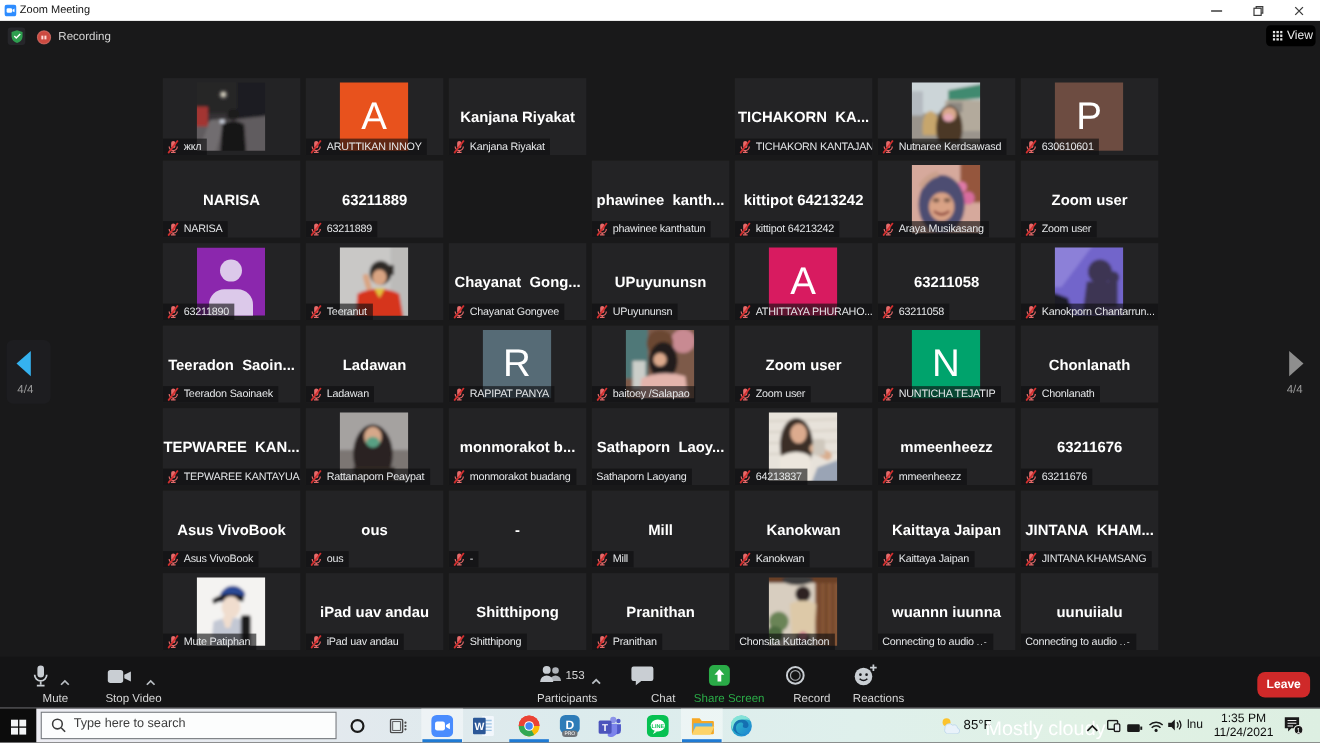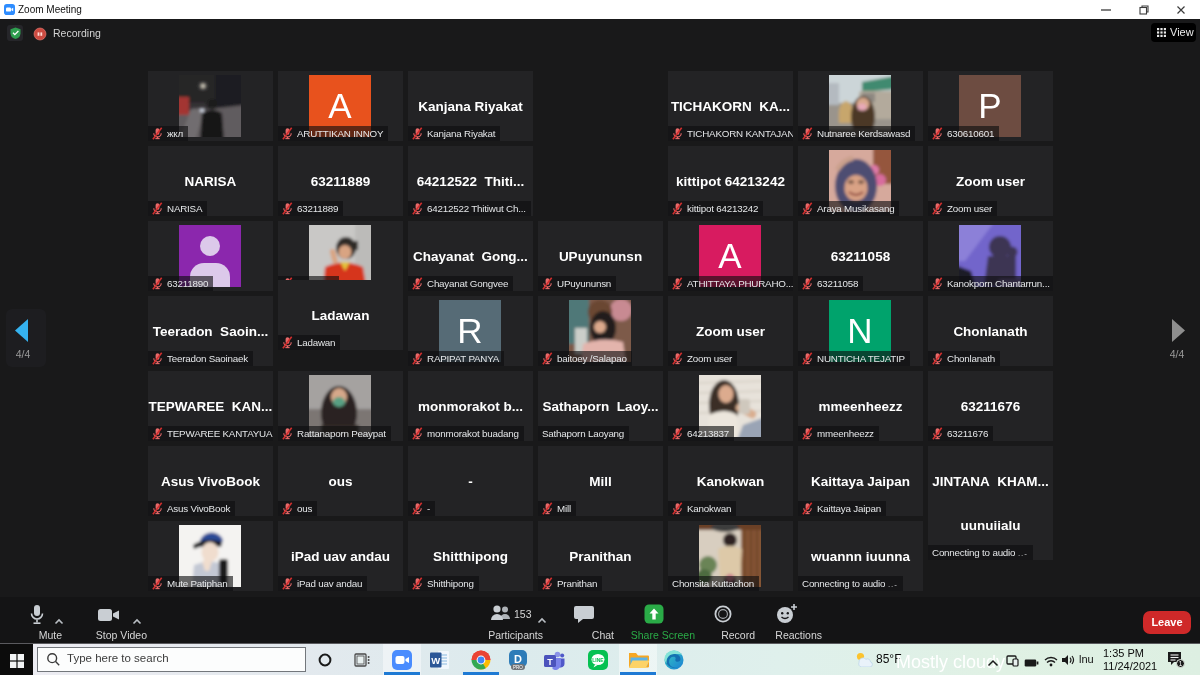--- a/index.html
+++ b/index.html
@@ -221,31 +221,31 @@
         <svg class="mi" width="11" height="13" viewBox="0 0 11 13">
           <rect x="3.6" y="1.2" width="3.8" height="6.6" rx="1.9" fill="#e66a6a"></rect>
           <path d="M1.8 6.2 a3.7 3.7 0 0 0 7.4 0" fill="none" stroke="#e66a6a" stroke-width="1.1"></path>
           <line x1="5.5" y1="9.9" x2="5.5" y2="11.4" stroke="#e66a6a" stroke-width="1.1"></line>
           <line x1="3.4" y1="11.6" x2="7.6" y2="11.6" stroke="#e66a6a" stroke-width="1.1"></line>
           <line x1="0.9" y1="12.2" x2="9.7" y2="0.8" stroke="#d22f2f" stroke-width="1.6"></line>
         </svg>
         <span class="lt">63211889</span>
       </div>
     </div>
-<div class="tile" style="left:408px;top:146px">
-      <div class="nm">64212522&nbsp;&nbsp;Thiti...</div>
-      <div class="lb">
-        <svg class="mi" width="11" height="13" viewBox="0 0 11 13">
-          <rect x="3.6" y="1.2" width="3.8" height="6.6" rx="1.9" fill="#e66a6a"></rect>
-          <path d="M1.8 6.2 a3.7 3.7 0 0 0 7.4 0" fill="none" stroke="#e66a6a" stroke-width="1.1"></path>
-          <line x1="5.5" y1="9.9" x2="5.5" y2="11.4" stroke="#e66a6a" stroke-width="1.1"></line>
-          <line x1="3.4" y1="11.6" x2="7.6" y2="11.6" stroke="#e66a6a" stroke-width="1.1"></line>
-          <line x1="0.9" y1="12.2" x2="9.7" y2="0.8" stroke="#d22f2f" stroke-width="1.6"></line>
-        </svg>
-        <span class="lt">64212522 Thitiwut Ch...</span>
+<div class="tile" style="left:538px;top:146px">
+      <div class="nm">phawinee&nbsp;&nbsp;kanth...</div>
+      <div class="lb">
+        <svg class="mi" width="11" height="13" viewBox="0 0 11 13">
+          <rect x="3.6" y="1.2" width="3.8" height="6.6" rx="1.9" fill="#e66a6a"></rect>
+          <path d="M1.8 6.2 a3.7 3.7 0 0 0 7.4 0" fill="none" stroke="#e66a6a" stroke-width="1.1"></path>
+          <line x1="5.5" y1="9.9" x2="5.5" y2="11.4" stroke="#e66a6a" stroke-width="1.1"></line>
+          <line x1="3.4" y1="11.6" x2="7.6" y2="11.6" stroke="#e66a6a" stroke-width="1.1"></line>
+          <line x1="0.9" y1="12.2" x2="9.7" y2="0.8" stroke="#d22f2f" stroke-width="1.6"></line>
+        </svg>
+        <span class="lt">phawinee kanthatun</span>
       </div>
     </div>
 <div class="tile" style="left:668px;top:146px">
       <div class="nm">kittipot 64213242</div>
       <div class="lb">
         <svg class="mi" width="11" height="13" viewBox="0 0 11 13">
           <rect x="3.6" y="1.2" width="3.8" height="6.6" rx="1.9" fill="#e66a6a"></rect>
           <path d="M1.8 6.2 a3.7 3.7 0 0 0 7.4 0" fill="none" stroke="#e66a6a" stroke-width="1.1"></path>
           <line x1="5.5" y1="9.9" x2="5.5" y2="11.4" stroke="#e66a6a" stroke-width="1.1"></line>
           <line x1="3.4" y1="11.6" x2="7.6" y2="11.6" stroke="#e66a6a" stroke-width="1.1"></line>
@@ -440,21 +440,21 @@
         <svg class="mi" width="11" height="13" viewBox="0 0 11 13">
           <rect x="3.6" y="1.2" width="3.8" height="6.6" rx="1.9" fill="#e66a6a"></rect>
           <path d="M1.8 6.2 a3.7 3.7 0 0 0 7.4 0" fill="none" stroke="#e66a6a" stroke-width="1.1"></path>
           <line x1="5.5" y1="9.9" x2="5.5" y2="11.4" stroke="#e66a6a" stroke-width="1.1"></line>
           <line x1="3.4" y1="11.6" x2="7.6" y2="11.6" stroke="#e66a6a" stroke-width="1.1"></line>
           <line x1="0.9" y1="12.2" x2="9.7" y2="0.8" stroke="#d22f2f" stroke-width="1.6"></line>
         </svg>
         <span class="lt">Kanokporn Chantarrun...</span>
       </div>
     </div>
-<div class="tile" style="left:278px;top:280px">
+<div class="tile" style="left:278px;top:296px">
       <div class="nm">Ladawan</div>
       <div class="lb">
         <svg class="mi" width="11" height="13" viewBox="0 0 11 13">
           <rect x="3.6" y="1.2" width="3.8" height="6.6" rx="1.9" fill="#e66a6a"></rect>
           <path d="M1.8 6.2 a3.7 3.7 0 0 0 7.4 0" fill="none" stroke="#e66a6a" stroke-width="1.1"></path>
           <line x1="5.5" y1="9.9" x2="5.5" y2="11.4" stroke="#e66a6a" stroke-width="1.1"></line>
           <line x1="3.4" y1="11.6" x2="7.6" y2="11.6" stroke="#e66a6a" stroke-width="1.1"></line>
           <line x1="0.9" y1="12.2" x2="9.7" y2="0.8" stroke="#d22f2f" stroke-width="1.6"></line>
         </svg>
         <span class="lt">Ladawan</span>
@@ -862,21 +862,21 @@
       <div class="lb">
         <span class="lt">Chonsita Kuttachon</span>
       </div>
     </div>
 <div class="tile" style="left:798px;top:521px">
       <div class="nm">wuannn iuunna</div>
       <div class="lb">
         <span class="lt">Connecting to audio <span class="dots">..-</span></span>
       </div>
     </div>
-<div class="tile" style="left:928px;top:490px">
+<div class="tile" style="left:928px;top:521px">
       <div class="nm">uunuiialu</div>
       <div class="lb">
         <span class="lt">Connecting to audio <span class="dots">..-</span></span>
       </div>
     </div>
 <div style="position:absolute;left:27px;top:604px"><svg width="20" height="22" viewBox="0 0 20 22">
         <rect x="7" y="1" width="6" height="11" rx="3" fill="#c9ced3"></rect>
         <path d="M4.5 9.5 a5.5 5.5 0 0 0 11 0" fill="none" stroke="#c9ced3" stroke-width="1.6"></path>
         <line x1="10" y1="15.5" x2="10" y2="18.5" stroke="#c9ced3" stroke-width="1.6"></line>
         <line x1="6.5" y1="19.2" x2="13.5" y2="19.2" stroke="#c9ced3" stroke-width="1.6"></line>
@@ -1039,21 +1039,21 @@
 <div style="position:absolute;left:1044px;top:653px"><svg width="14" height="11" viewBox="0 0 14 11">
         <path d="M1 4 a8.5 8.5 0 0 1 12 0" fill="none" stroke="#1a1a1a" stroke-width="1.3"></path>
         <path d="M3 6.5 a5.5 5.5 0 0 1 8 0" fill="none" stroke="#1a1a1a" stroke-width="1.3"></path>
         <circle cx="7" cy="9" r="1.4" fill="#1a1a1a"></circle>
       </svg></div>
 <div style="position:absolute;left:1061px;top:652px"><svg width="14" height="12" viewBox="0 0 14 12">
         <polygon points="1,4 4,4 7,1 7,11 4,8 1,8" fill="#1a1a1a"></polygon>
         <path d="M9 3.5 a4 4 0 0 1 0 5 M11 2 a6.5 6.5 0 0 1 0 8" fill="none" stroke="#1a1a1a" stroke-width="1.2"></path>
       </svg></div>
 <div style="position:absolute;left:1079px;top:653px;font-size:11px;color:#111">lnu</div>
-<div style="position:absolute;left:1103px;top:647px;width:55px;text-align:left;font-size:11px;color:#0c0c0c;line-height:13px">1:35 PM<br>11/24/2021</div>
+<div style="position:absolute;left:1103px;top:647px;width:55px;text-align:center;font-size:11px;color:#0c0c0c;line-height:13px">1:35 PM<br>11/24/2021</div>
 <div style="position:absolute;left:1167px;top:651px"><svg width="18" height="17" viewBox="0 0 18 17">
         <path d="M1 1 h13 v10 h-7 l-3 3 v-3 h-3 z" fill="#1a1a1a"></path>
         <g stroke="#f0f0f0" stroke-width="1.1">
           <line x1="3.5" y1="4" x2="11.5" y2="4"></line>
           <line x1="3.5" y1="6.5" x2="11.5" y2="6.5"></line>
           <line x1="3.5" y1="9" x2="8.5" y2="9"></line>
         </g>
         <circle cx="13.5" cy="12.5" r="4" fill="#1a1a1a" stroke="#e8f0e8" stroke-width="1"></circle>
         <text x="13.5" y="15" font-size="6.5" fill="#fff" text-anchor="middle" font-family="Liberation Sans">1</text>
       </svg></div>

